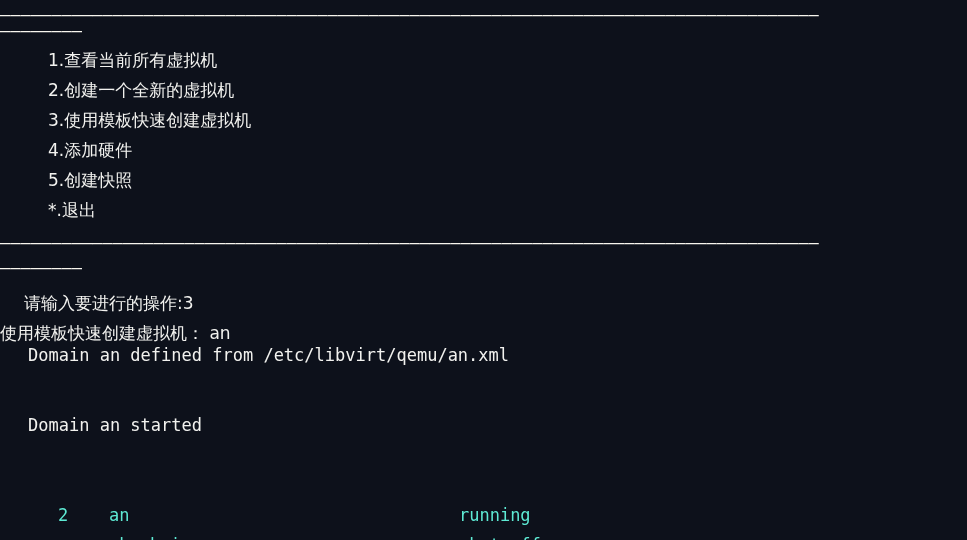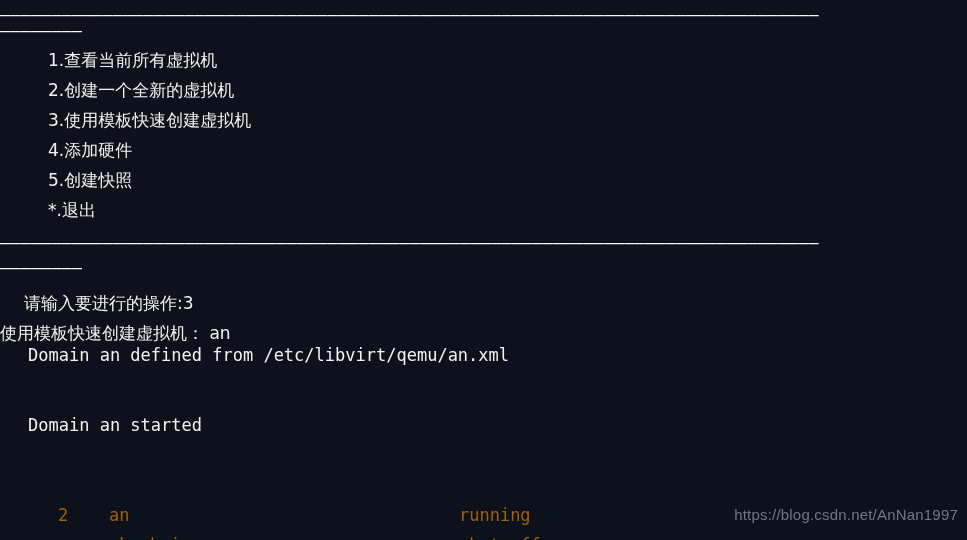--- a/index.html
+++ b/index.html
@@ -67,21 +67,21 @@
   
   .row {
     position: absolute;
     left: 0;
     width: 967px;
     height: 30px;
     line-height: 30px;
     white-space: pre;
     font-family: "DejaVu Sans Mono", "Liberation Mono", monospace;
     font-size: 17px;
-    color: #a16207;
+    color: #5eead4;
   }
   .cell-id {
     display: inline-block;
     width: 68px;
     text-align: left;
     padding-left: 17px;
     box-sizing: border-box;
   }
   .cell-name {
     display: inline-block;
@@ -139,15 +139,14 @@
   <div class="line mono" style="top:410px;padding-left:28px;">Domain an started</div>
 
   <div class="row" style="top:470px;">
     <span class="cell-id">2</span><span class="cell-name">an</span><span class="cell-state">running</span>
   </div>
 
   <div class="row" style="top:500px;">
     <span class="cell-id">-</span><span class="cell-name">shanhai</span><span class="cell-state">shut off</span>
   </div>
 
-  <div id="watermark">https://blog.csdn.net/AnNan1997</div>
 
 </div>
 
 </body></html>

